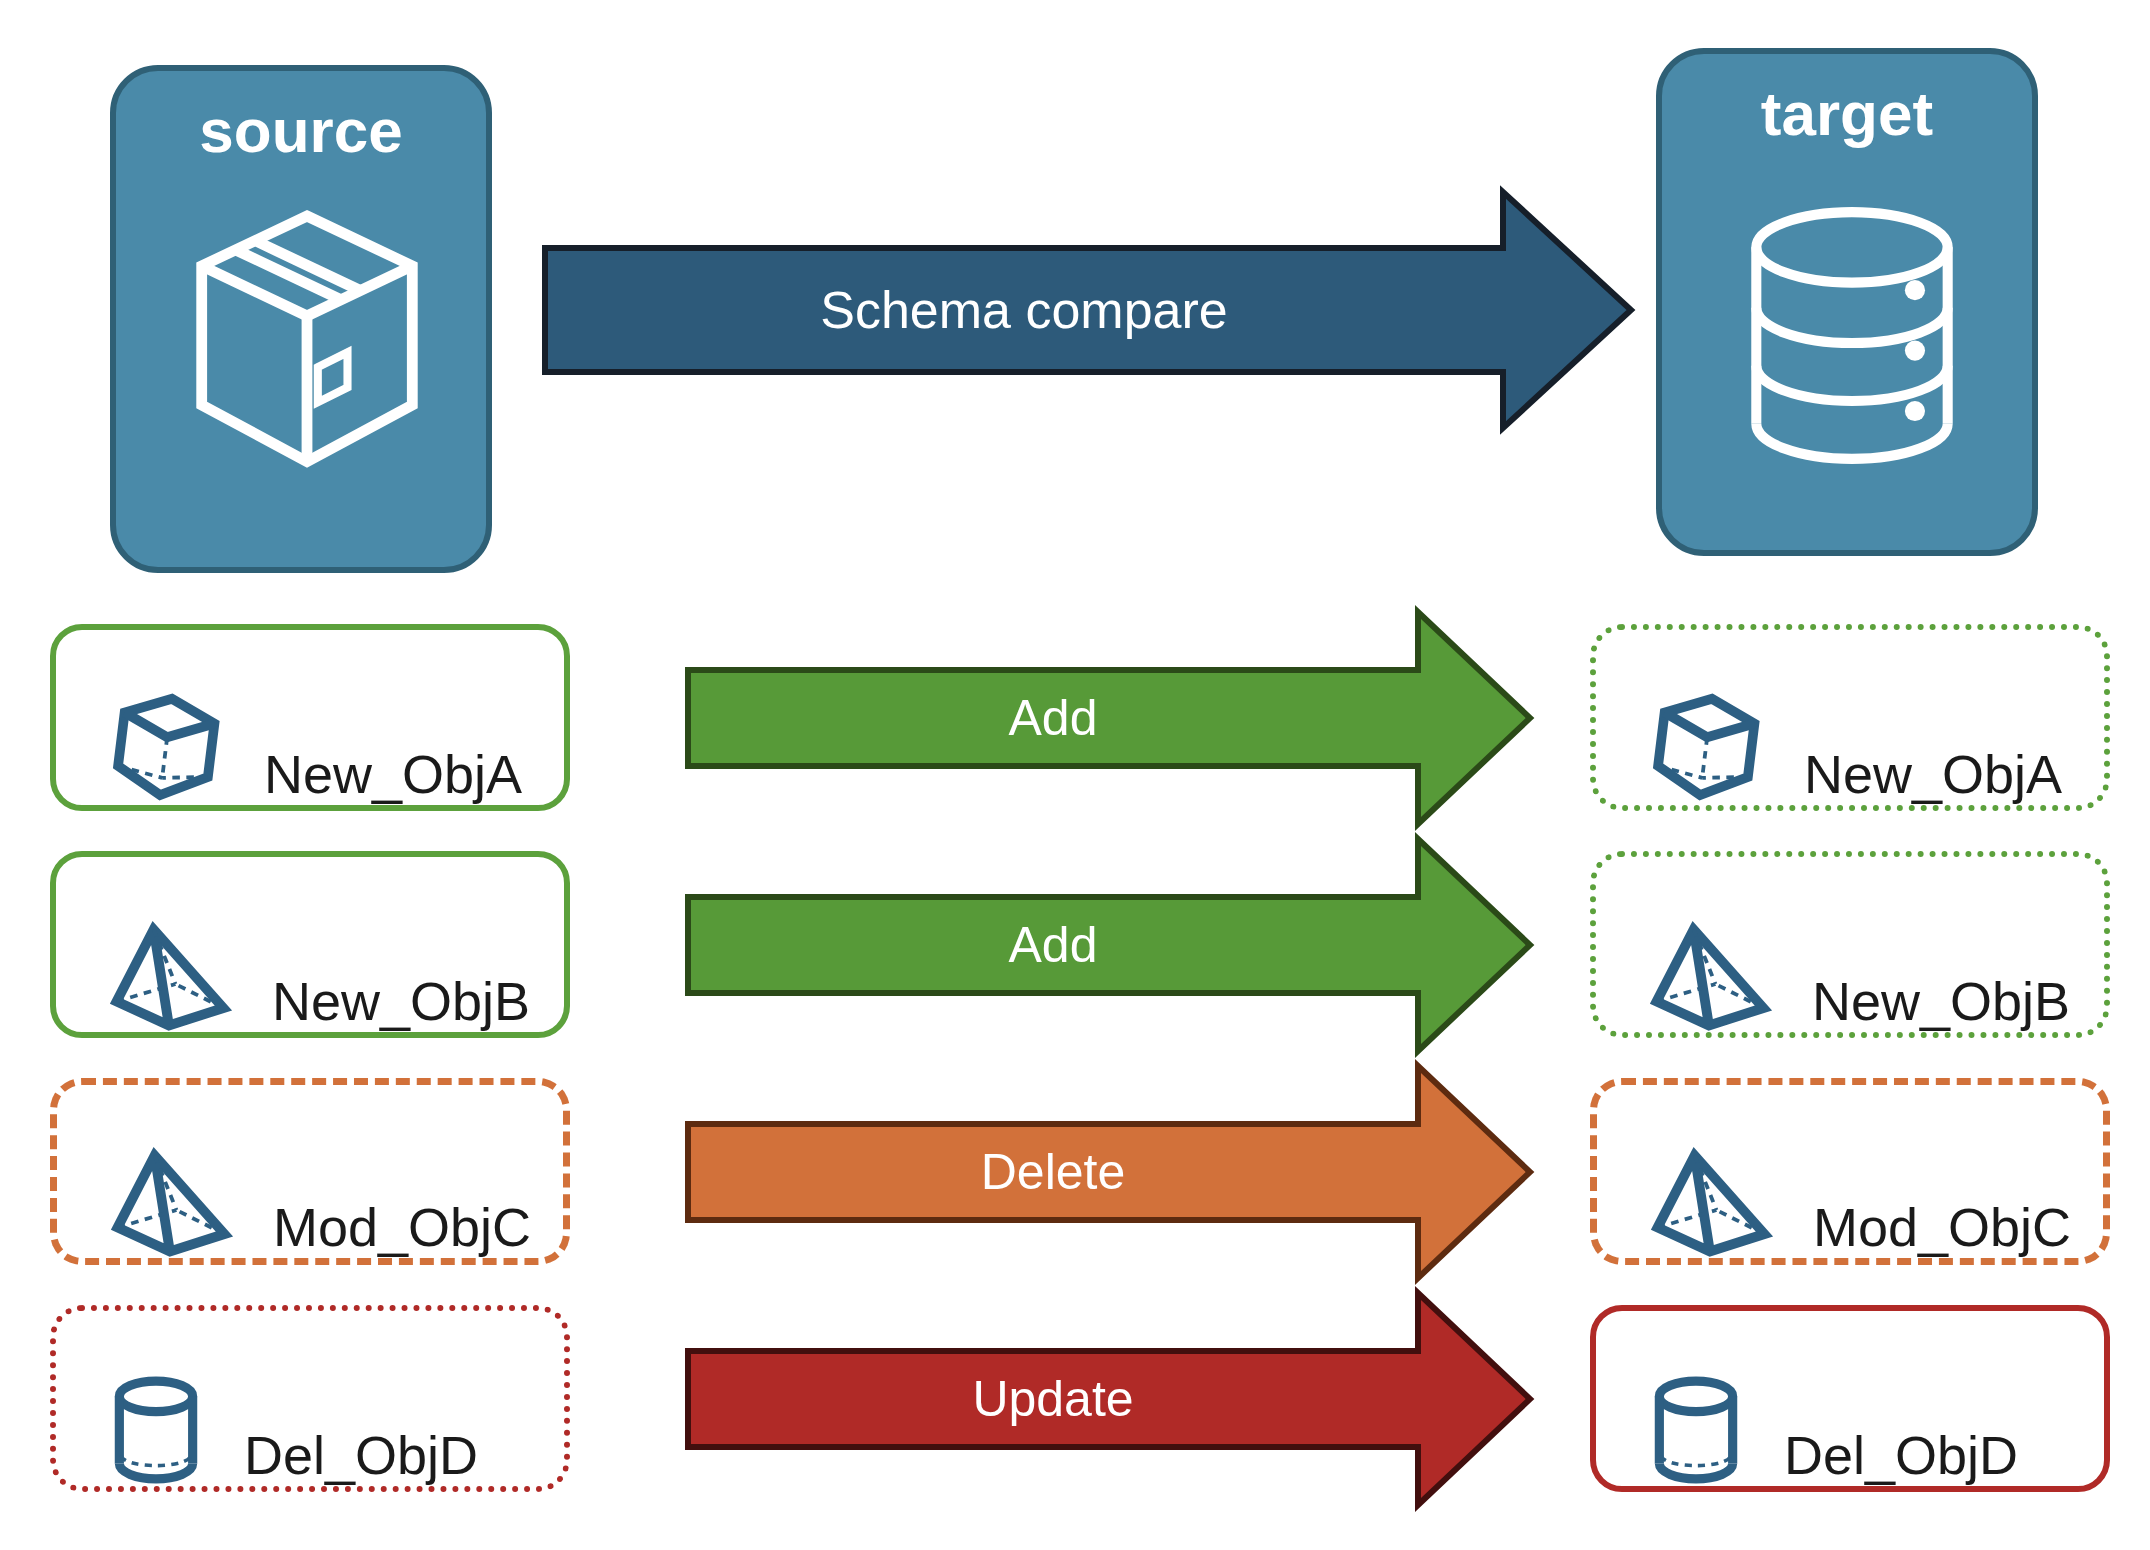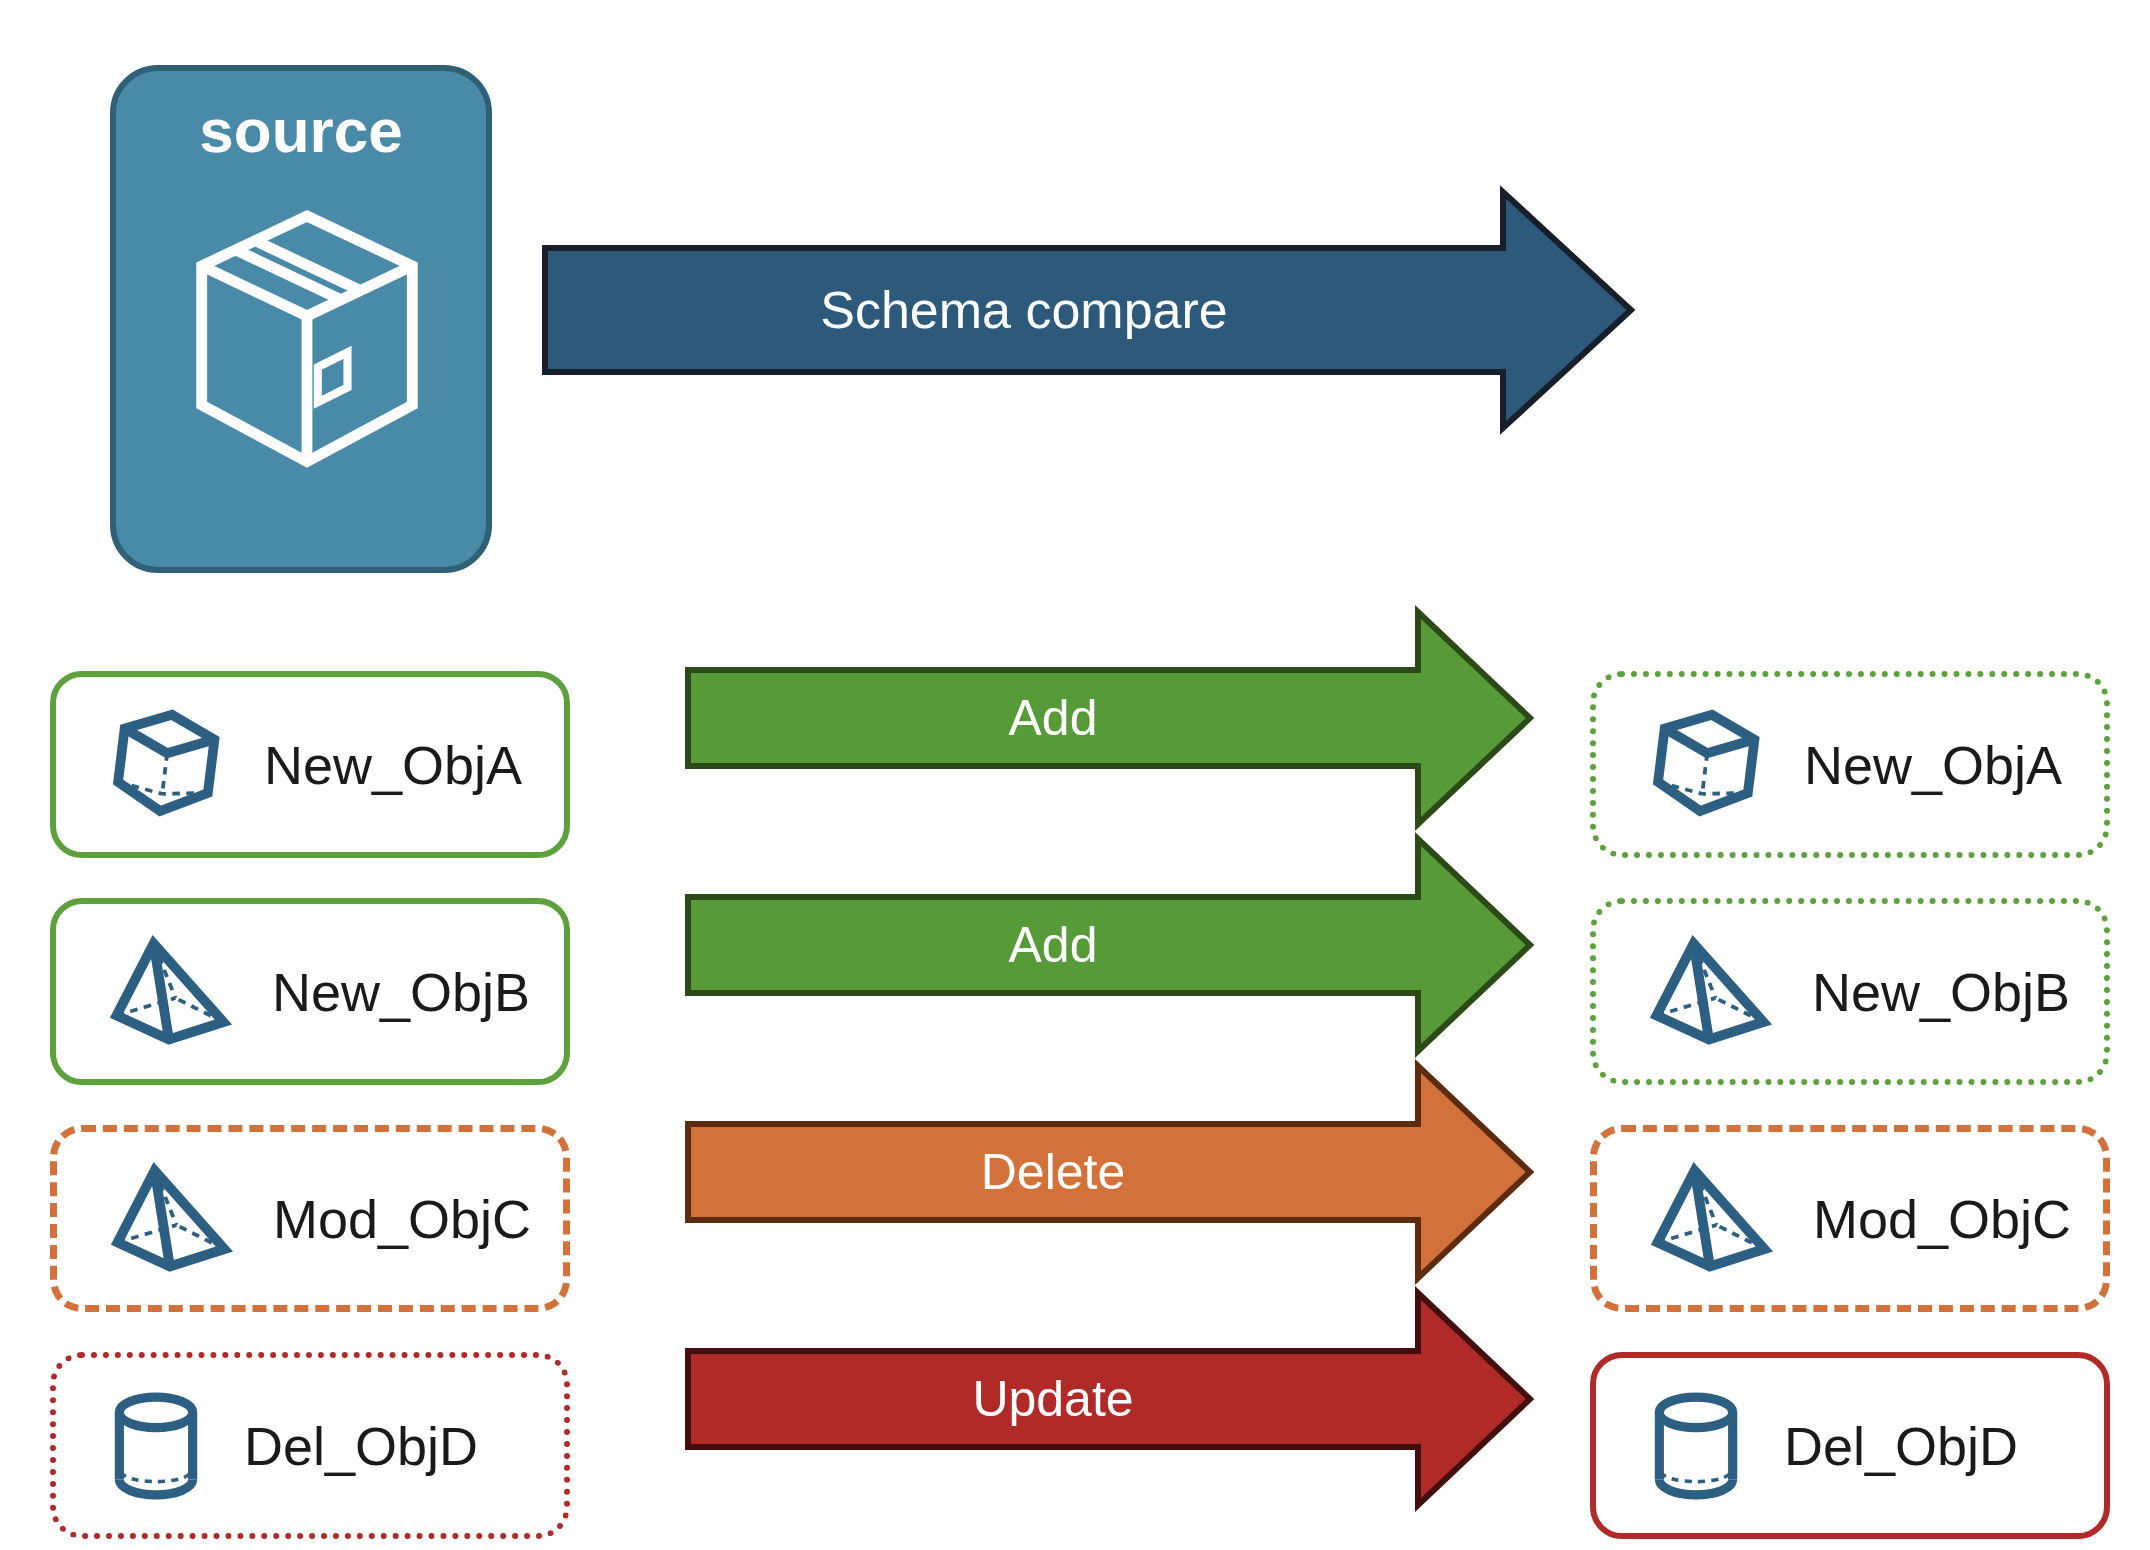--- a/index.html
+++ b/index.html
@@ -15,21 +15,21 @@
 
   
   .main-arrow{position:absolute;left:545px;top:190px;width:1090px;height:240px;}
   .main-arrow svg{position:absolute;left:0;top:0;width:100%;height:100%;overflow:visible;}
   .main-arrow .arrow-label{position:absolute;left:0;top:58px;width:958px;height:124px;
         display:flex;align-items:center;justify-content:center;
         color:var(--arrow_text);font-size:52px;}
 
   
   .obj-box{position:absolute;width:520px;height:187px;border-radius:32px;background:#ffffff;
-           box-sizing:border-box;display:flex;align-items:center;padding-left:54px;gap:42px;margin-top:47px;}
+           box-sizing:border-box;display:flex;align-items:flex-end;padding-left:54px;gap:42px;}
   .b-solid-green {border:6px solid  var(--new_border);}
   .b-dotted-green{border:6px dotted var(--new_border);}
   .b-dashed-orange{border:7px dashed var(--mod_border);}
   .b-dotted-red  {border:6px dotted var(--del_border);}
   .b-solid-red   {border:6px solid  var(--del_border);}
   .obj-icon{flex:0 0 auto;display:block;}
   .obj-icon svg{display:block;overflow:visible;}
   .obj-label{font-size:54px;color:var(--label_text);white-space:nowrap;}
 
   
@@ -61,20 +61,36 @@
       <svg viewBox="0 0 200 220">
         <path class="ic-white" d="M100,10 L178,47 L178,150 L100,192 L22,150 L22,47 Z"></path>
         <path class="ic-white" d="M22,47 L100,84 L178,47"></path>
         <path class="ic-white" d="M100,84 L100,192"></path>
         <path class="ic-white" d="M61,28 L139,65 M47,35 L125,72"></path>
         <path class="ic-white-thin" d="M108,122 L130,111 L130,137 L108,148 Z"></path>
       </svg>
     </span>
   </div>
 
+  <div class="card" style="left:1656px;top:48px;">
+    <div class="card-title">target</div>
+    <span class="card-icon" style="left:75px;top:143px;width:230px;height:277px;">
+      <svg viewBox="0 0 180 220">
+        <ellipse class="ic-white" cx="90" cy="40" rx="76" ry="28"></ellipse>
+        <path class="ic-white" d="M14,40 L14,180"></path>
+        <path class="ic-white" d="M166,40 L166,180"></path>
+        <path class="ic-white" d="M14,180 A76,28 0 0 0 166,180"></path>
+        <path class="ic-white" d="M14,88 A76,28 0 0 0 166,88"></path>
+        <path class="ic-white" d="M14,134 A76,28 0 0 0 166,134"></path>
+        <circle class="ic-white-dot" cx="140" cy="74" r="8"></circle>
+        <circle class="ic-white-dot" cx="140" cy="122" r="8"></circle>
+        <circle class="ic-white-dot" cx="140" cy="170" r="8"></circle>
+      </svg>
+    </span>
+  </div>
 
   <div class="main-arrow">
     <svg class="fill-navy" viewBox="0 0 1090 240" preserveAspectRatio="none">
       <polygon points="0,58 958,58 958,2 1086,120 958,238 958,182 0,182"></polygon>
     </svg>
     <div class="arrow-label">Schema compare</div>
   </div>
 
   <div class="obj-box b-solid-green" style="left:50px;top:624px;">
     <span class="obj-icon">

